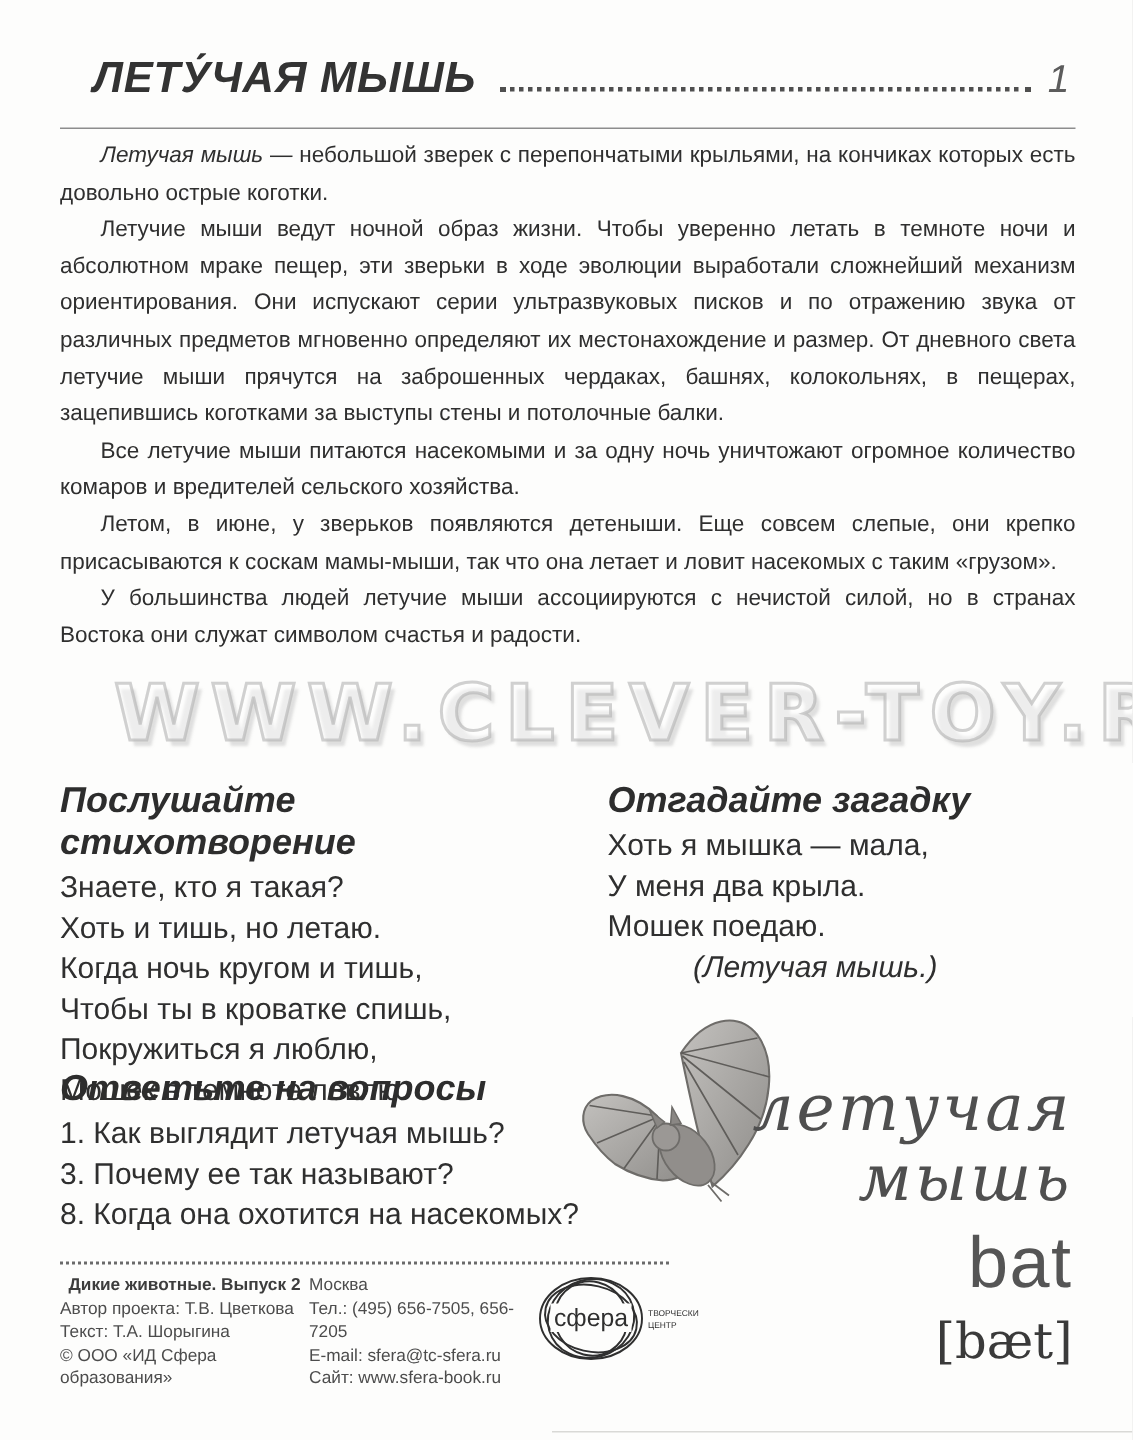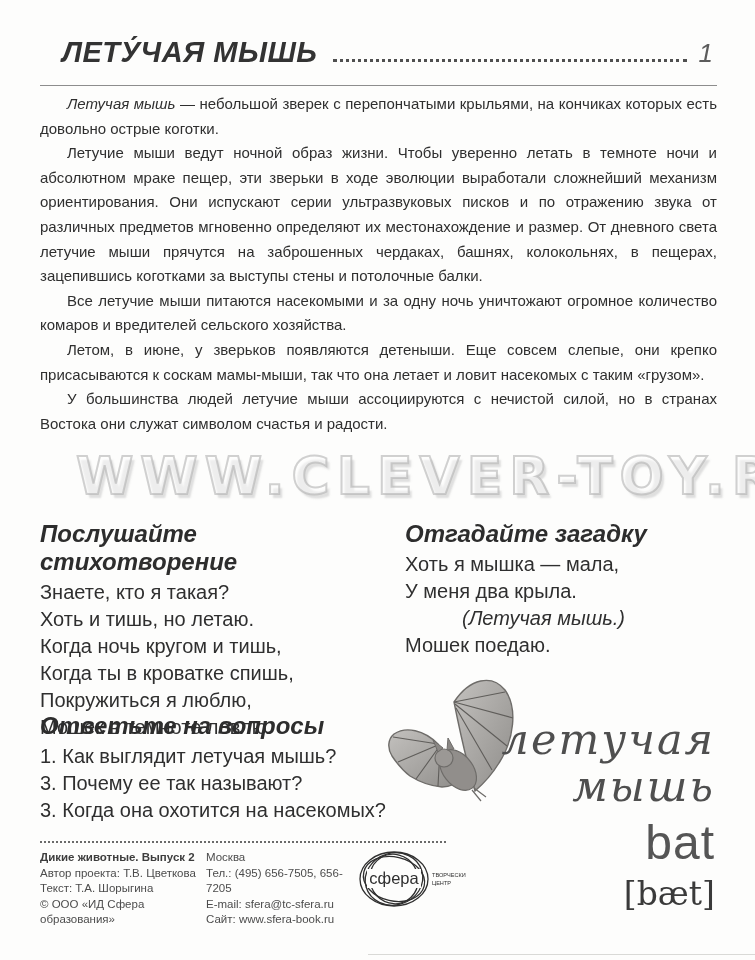--- a/index.html
+++ b/index.html
@@ -40,21 +40,21 @@
   .ru-script { font-family:"DejaVu Serif", serif; font-style:italic; font-size:43px; line-height:47px; color:#4f4f4f; letter-spacing:2px; }
   .en-word { font-size:48px; line-height:58px; color:#555; letter-spacing:1px; margin-top:4px; }
   .transcription { font-family:"DejaVu Serif", serif; font-size:33px; line-height:44px; color:#3a3a3a; }
   
   .bat-wrap { position:absolute; left:386px; top:670px; width:150px; height:165px; z-index:1; }
   
   .footer-dots { position:absolute; left:40px; top:841px; width:406px; border-top:2.5px dotted #6a6a6a; z-index:2; }
   .footer { position:absolute; left:40px; top:850px; display:flex; font-size:11.5px; color:#4c4c4c; line-height:15.5px; z-index:2; }
   .f-col1 { width:166px; }
   .f-col2 { width:148px; }
-  .f-bold { font-weight:bold; color:#3d3d3d; }
+  .f-bold { font-weight:bold; color:#3d3d3d;text-align:center; }
   .logo-wrap { width:110px; margin-left:2px; margin-top:-2px; }
   .scan-edge { position:absolute; left:368px; bottom:5px; width:387px; height:1.5px; background:#d9d9d6; }
 </style>
 </head>
 <body>
 
 <div class="page">
 
   <div class="header">
     <span class="title">ЛЕТУ́ЧАЯ МЫШЬ</span>
@@ -71,38 +71,38 @@
     <p>У большинства людей летучие мыши ассоциируются с нечистой силой, но в странах Востока они служат символом счастья и радости.</p>
   </div>
 
   <div class="watermark">WWW.CLEVER-TOY.RU</div>
 
   <div class="sec sec-poem">
     <div class="sec-heading">Послушайте стихотворение</div>
     <div class="line">Знаете, кто я такая?</div>
     <div class="line">Хоть и тишь, но летаю.</div>
     <div class="line">Когда ночь кругом и тишь,</div>
-    <div class="line">Когда ты в кроватке спишь,</div>
+    <div class="line">Чтобы ты в кроватке спишь,</div>
     <div class="line">Покружиться я люблю,</div>
     <div class="line">Мошек в темноте ловлю.</div>
   </div>
 
   <div class="sec sec-riddle">
     <div class="sec-heading">Отгадайте загадку</div>
     <div class="line">Хоть я мышка — мала,</div>
     <div class="line">У меня два крыла.</div>
+    <div class="line">Мошек поедаю.</div>
     <div class="line answer">(Летучая мышь.)</div>
-    <div class="line">Мошек поедаю.</div>
   </div>
 
   <div class="sec sec-questions">
     <div class="sec-heading">Ответьте на вопросы</div>
     <div class="line">1. Как выглядит летучая мышь?</div>
     <div class="line">3. Почему ее так называют?</div>
-    <div class="line">3. Когда она охотится на насекомых?</div>
+    <div class="line">8. Когда она охотится на насекомых?</div>
   </div>
 
   <div class="bat-wrap">
     <svg width="150" height="165" viewBox="0 0 150 165">
       <defs>
         <linearGradient id="wingG" x1="0" y1="0" x2="1" y2="1">
           <stop offset="0" stop-color="#c3c1be"></stop>
           <stop offset="1" stop-color="#8f8d8a"></stop>
         </linearGradient>
       </defs>

